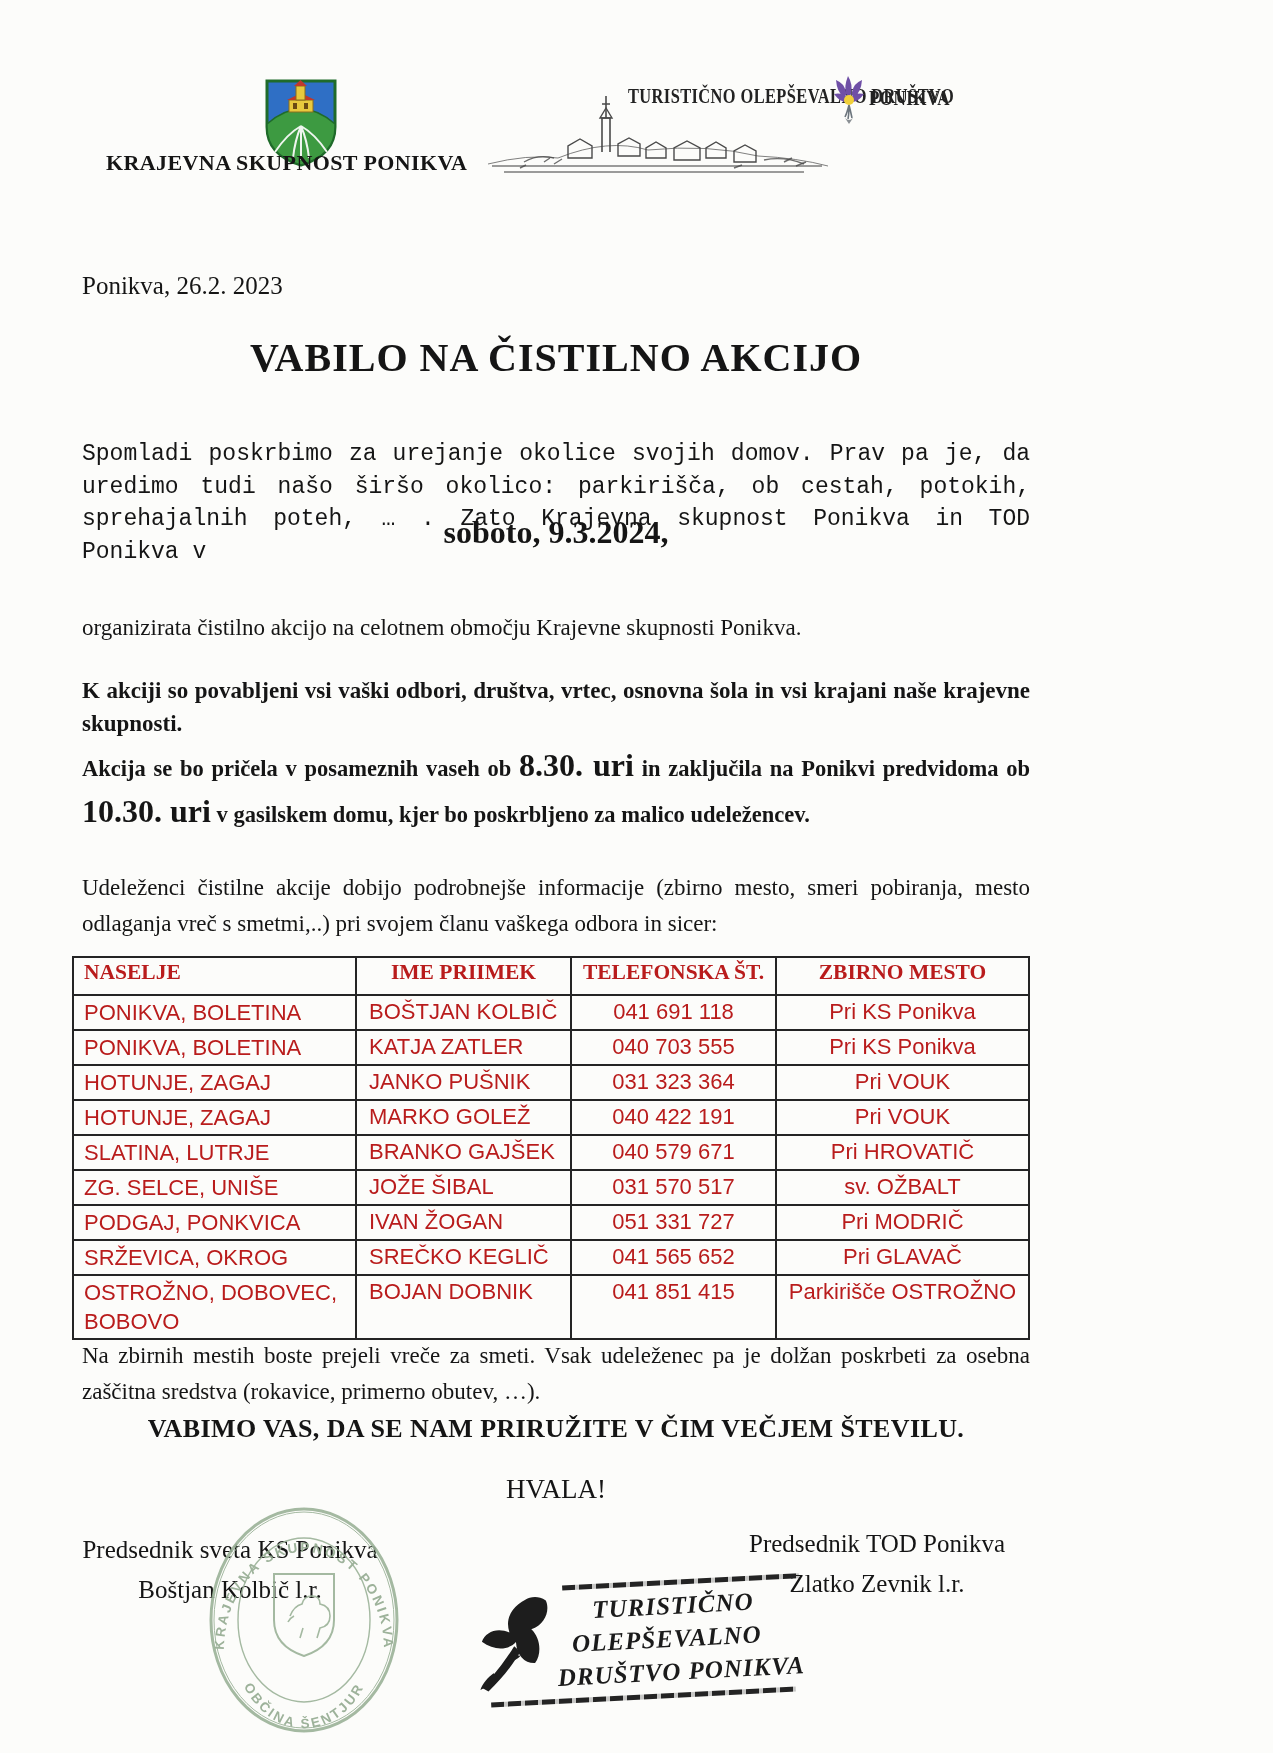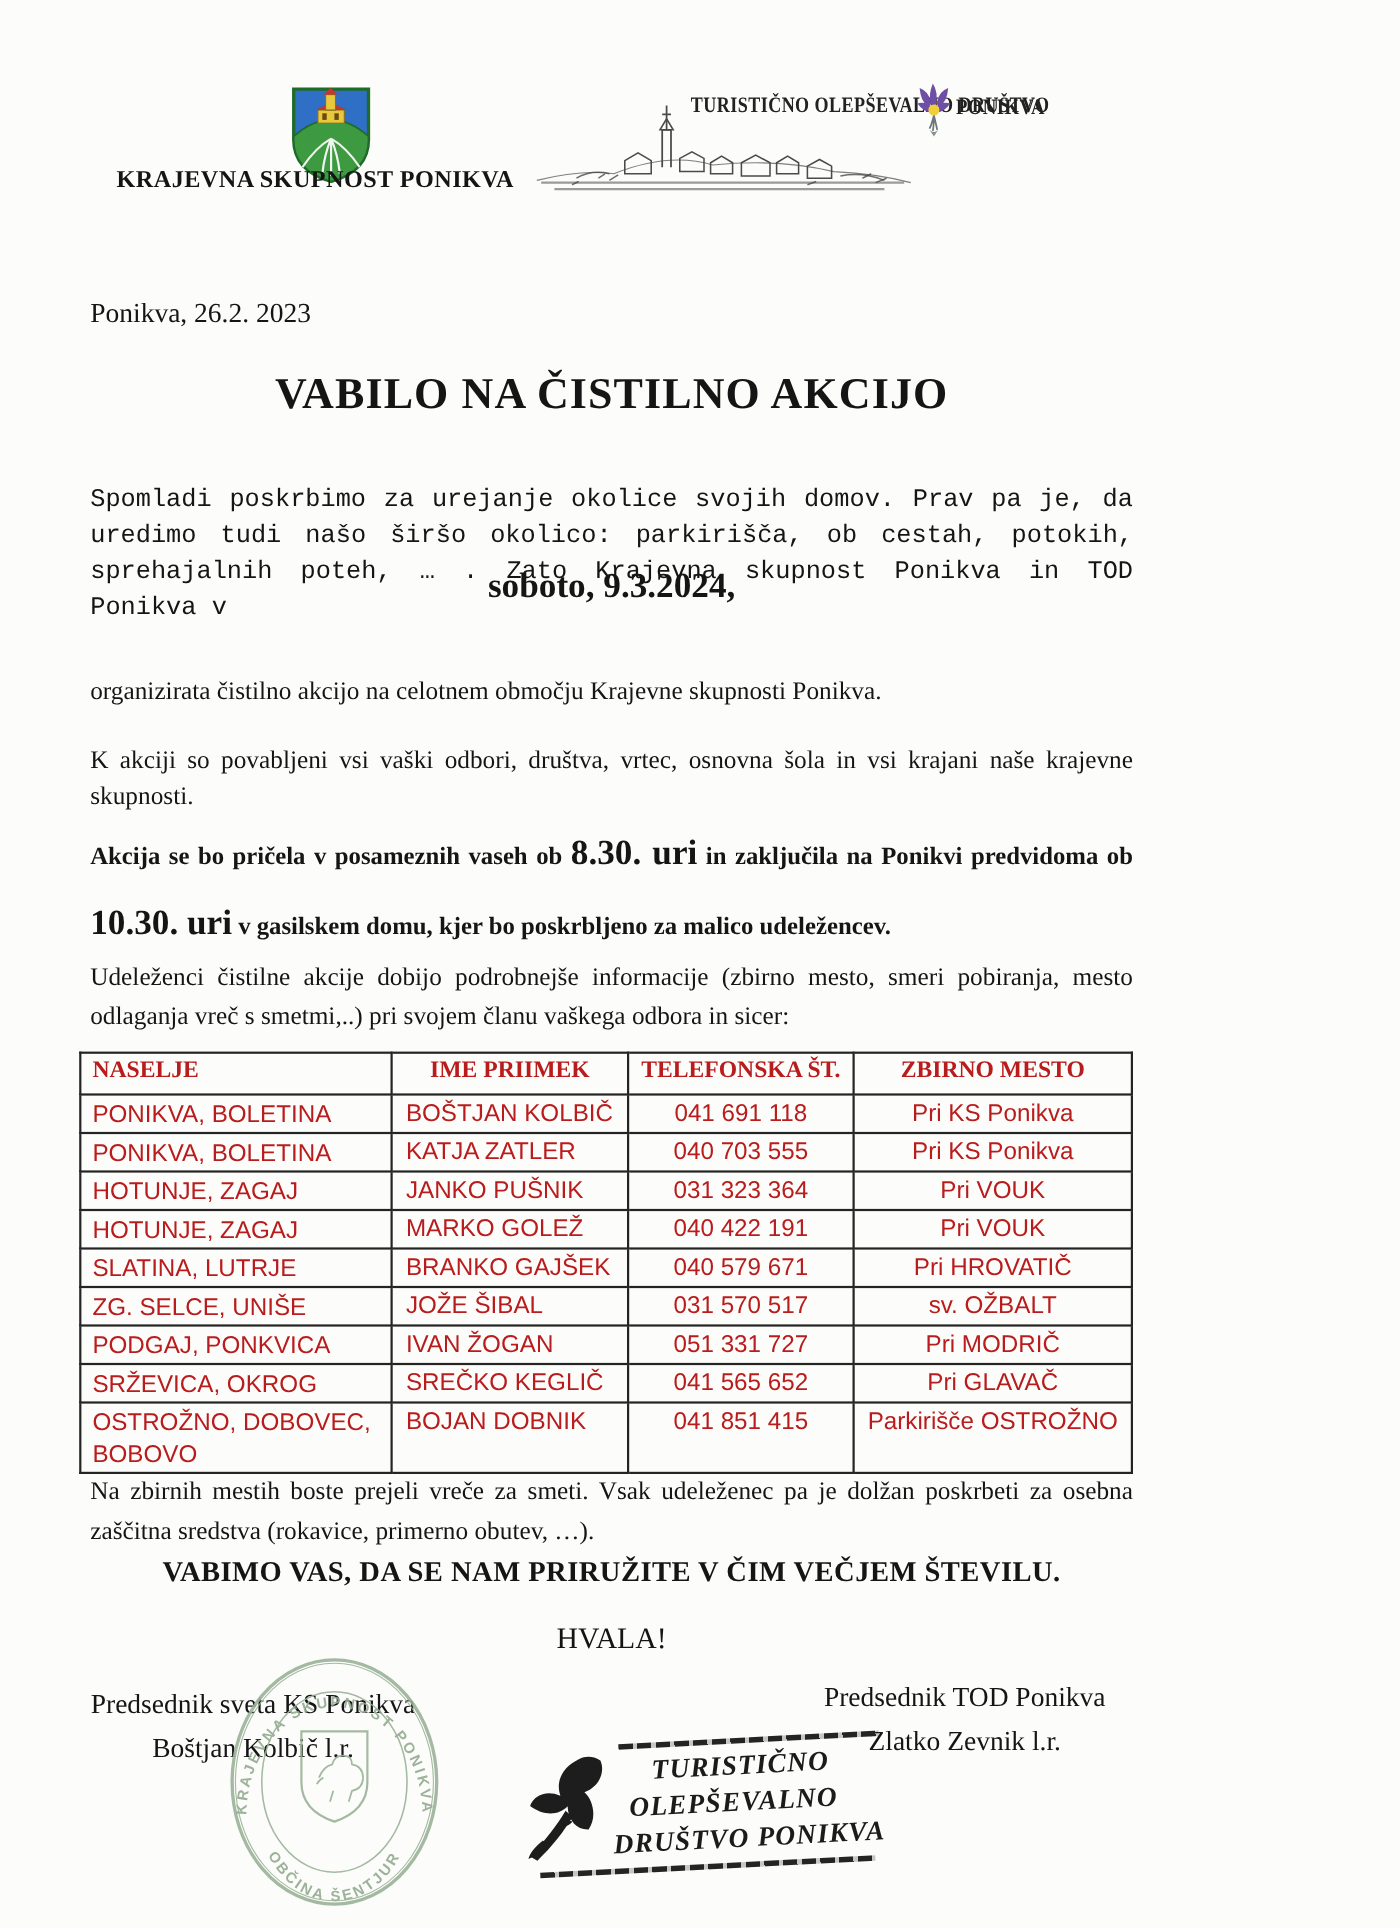--- a/index.html
+++ b/index.html
@@ -25,22 +25,22 @@
              transform:scaleX(.85);transform-origin:left top;}
 
   
   .col{left:82px;width:948px;}
   .dateline{top:272px;font-size:25px;}
   .doc-title{top:334px;text-align:center;font-size:40px;font-weight:bold;letter-spacing:1px;}
   .p{font-size:23px;line-height:32.5px;text-align:justify;}
   .p-intro{top:438px;font-family:Liberation Mono, monospace;}
   .p-soboto{top:514px;text-align:center;font-weight:bold;font-size:32px;}
   .p-organize{top:612px;text-align:left;}
-  .p-invited{top:674px;font-weight:normal;line-height:33px;}
-  .p-schedule{top:744px;font-weight:bold;font-size:22.5px;line-height:61px;}
+  .p-invited{top:674px;font-weight:bold;line-height:33px;}
+  .p-schedule{top:744px;font-weight:bold;font-size:22.5px;line-height:43px;}
   .p-schedule .big{font-size:32px;}
   .p-info{top:870px;line-height:36px;}
   .p-bags{top:1320px;line-height:36px;margin-top:18px;}
   .p-closing{top:1414px;text-align:center;font-weight:bold;font-size:26px;letter-spacing:.4px;}
   .p-thanks{top:1474px;text-align:center;font-weight:normal;font-size:27px;}
 
   
   table.contacts{
     position:absolute;left:72px;top:956px;width:956px;
     border-collapse:collapse;table-layout:fixed;

